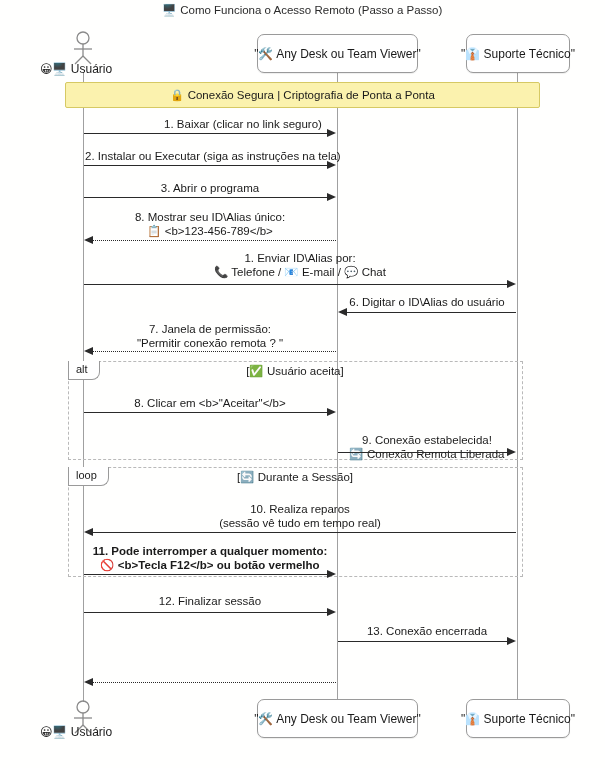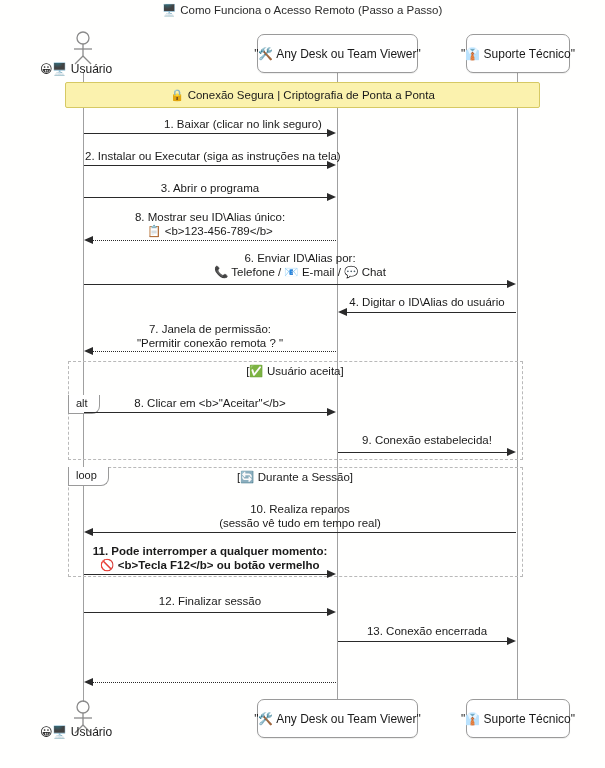--- a/index.html
+++ b/index.html
@@ -200,55 +200,56 @@
   <div class="arrowhead right" style="left:327px; top:193px;"></div>
 
   <div class="msg-label" style="left:85px; top:211px; width:250px;">
     <div>8. Mostrar seu ID\Alias único:</div>
     <div>📋 &lt;b&gt;123-456-789&lt;/b&gt;</div>
   </div>
   <div class="msg-line dotted" style="left:92px; top:240px; width:244px;"></div>
   <div class="arrowhead left" style="left:84px; top:236px;"></div>
 
   <div class="msg-label" style="left:85px; top:252px; width:430px;">
-    <div>6. Enviar ID\Alias por:</div>
+    <div>1. Enviar ID\Alias por:</div>
     <div>📞 Telefone / 📧 E-mail / 💬 Chat</div>
   </div>
   <div class="msg-line" style="left:84px; top:284px; width:430px;"></div>
   <div class="arrowhead right" style="left:507px; top:280px;"></div>
 
   <div class="msg-label" style="left:338px; top:296px; width:178px;">
-    <div>4. Digitar o ID\Alias do usuário</div>
+    <div>6. Digitar o ID\Alias do usuário</div>
   </div>
   <div class="msg-line" style="left:346px; top:312px; width:170px;"></div>
   <div class="arrowhead left" style="left:338px; top:308px;"></div>
 
   <div class="msg-label" style="left:85px; top:323px; width:250px;">
     <div>7. Janela de permissão:</div>
     <div>"Permitir conexão remota ? "</div>
   </div>
   <div class="msg-line dotted" style="left:92px; top:351px; width:244px;"></div>
   <div class="arrowhead left" style="left:84px; top:347px;"></div>
 
   <div class="fragment" style="left:68px; top:361px; width:455px; height:99px;"></div>
-  <div class="fragment-tab has-left" style="left:68px; top:361px;margin-top:34px;">
+  <div class="fragment-tab has-left" style="left:68px; top:361px;">
     <span>alt</span>
   </div>
   <div class="fragment-cond" style="left:150px; top:364px; width:290px;">
     <span>[✅ Usuário aceita]</span>
   </div>
 
   <div class="msg-label" style="left:85px; top:397px; width:250px;">
     <div>8. Clicar em &lt;b&gt;"Aceitar"&lt;/b&gt;</div>
   </div>
   <div class="msg-line" style="left:84px; top:412px; width:250px;"></div>
   <div class="arrowhead right" style="left:327px; top:408px;"></div>
 
   <div class="msg-label" style="left:338px; top:434px; width:178px;">
     <div>9. Conexão estabelecida!</div>
+    <div>🔄 Conexão Remota Liberada</div>
   </div>
   <div class="msg-line" style="left:338px; top:452px; width:176px;"></div>
   <div class="arrowhead right" style="left:507px; top:448px;"></div>
 
   <div class="fragment" style="left:68px; top:467px; width:455px; height:110px;"></div>
   <div class="fragment-tab has-left" style="left:68px; top:467px;">
     <span>loop</span>
   </div>
   <div class="fragment-cond" style="left:150px; top:470px; width:290px;">
     <span>[🔄 Durante a Sessão]</span>

